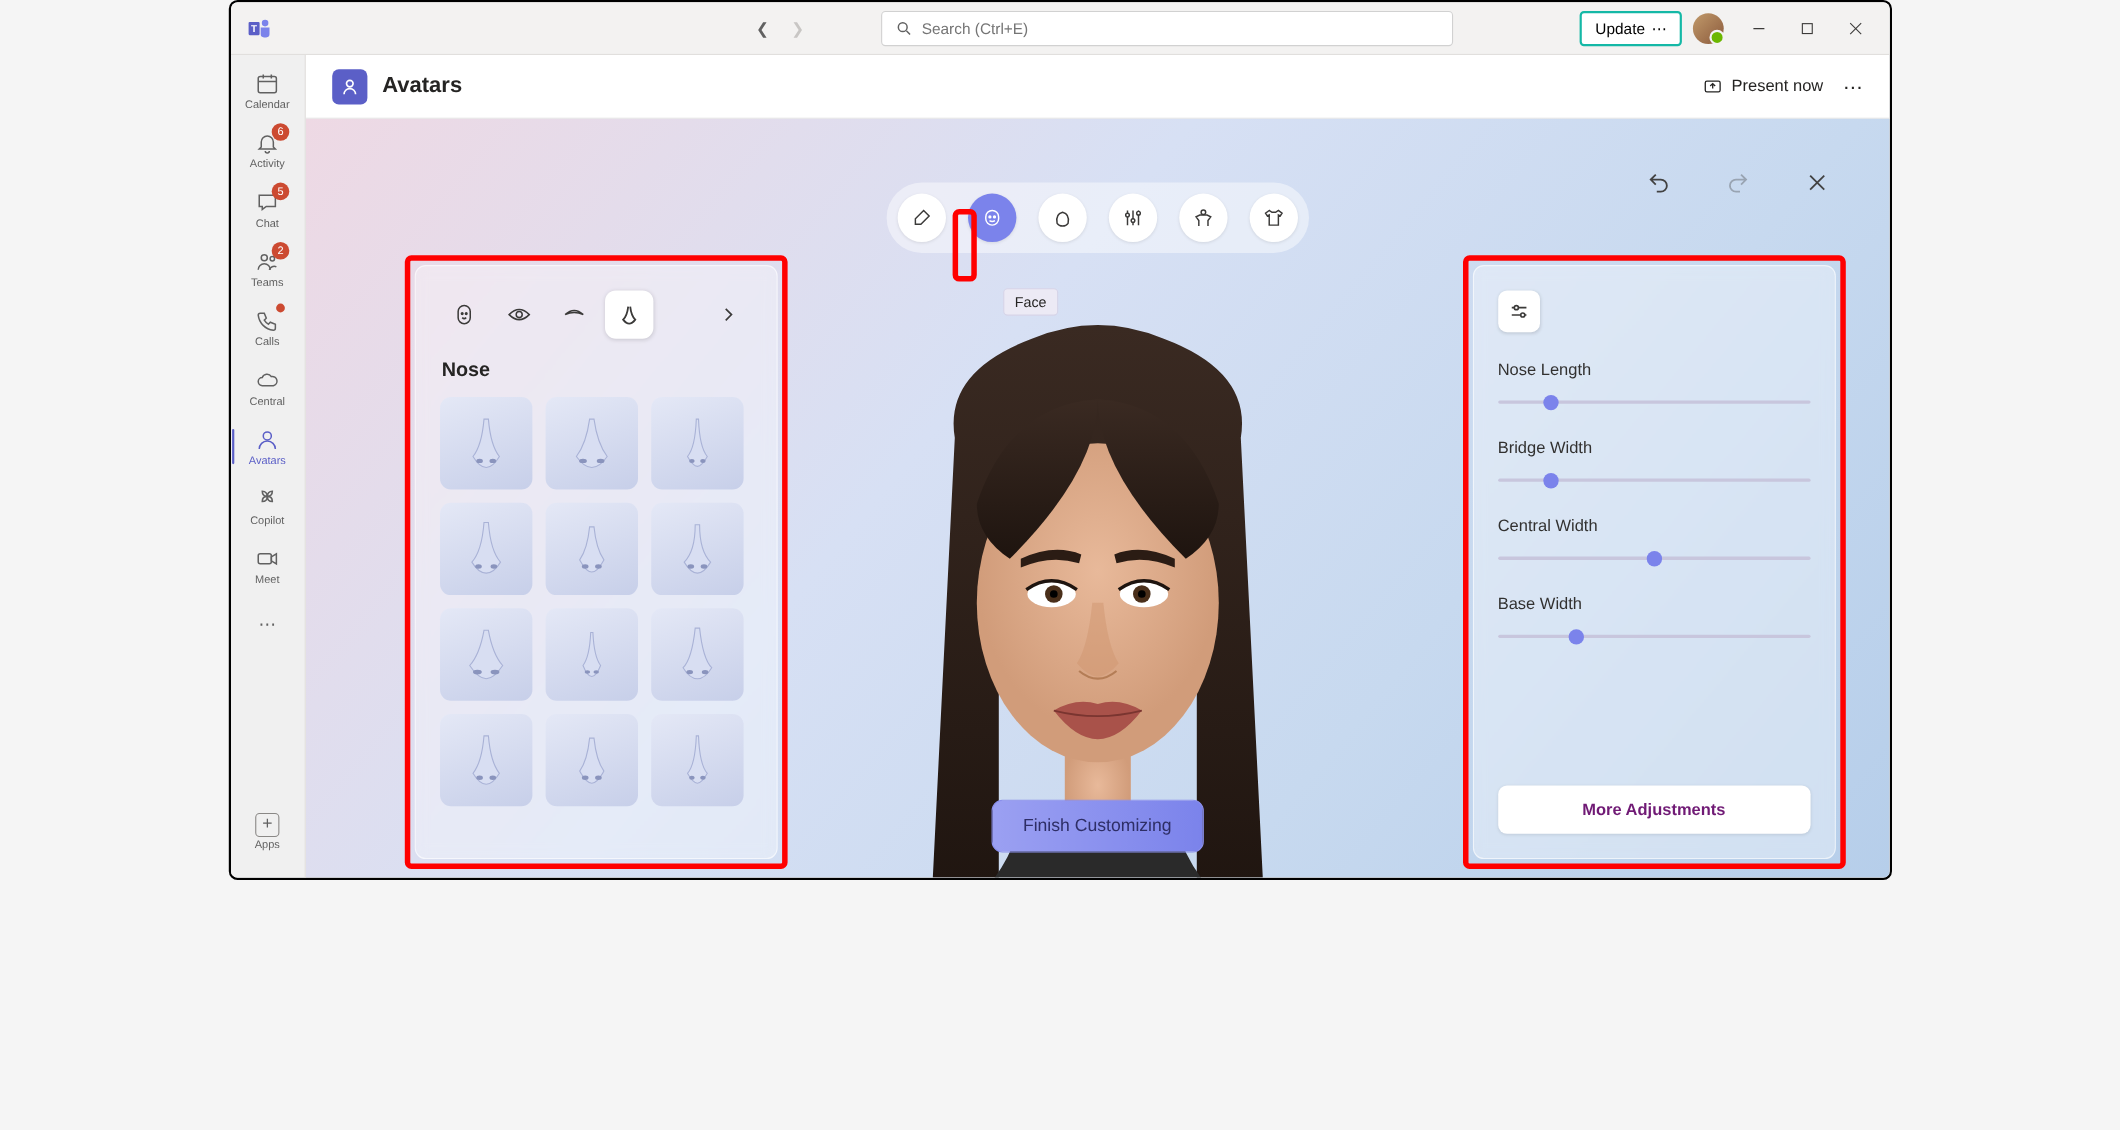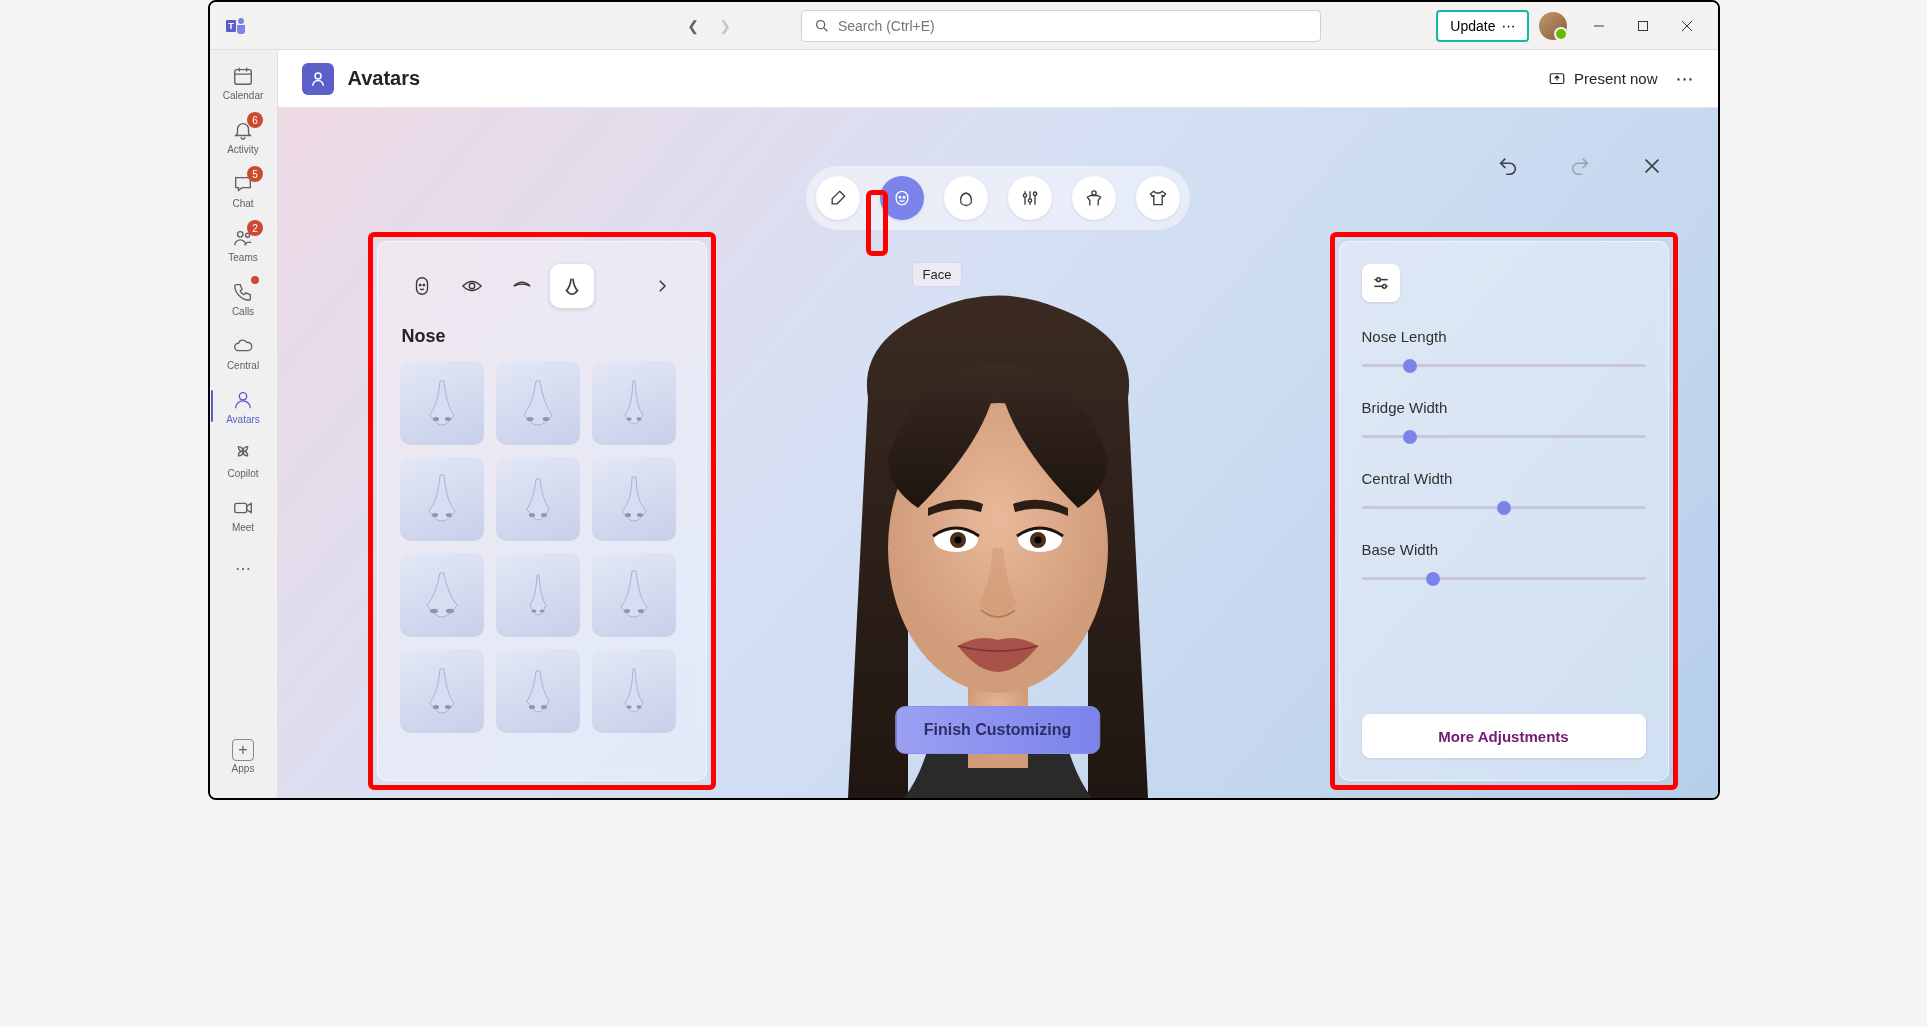--- a/index.html
+++ b/index.html
@@ -85,21 +85,21 @@
 .slider { position:relative; height:14px; }
 .slider .track { position:absolute; top:5px; left:0; right:0; height:3px; background:#c8c6dd; border-radius:2px;}
 .slider .thumb { position:absolute; top:0; width:14px; height:14px; border-radius:50%; background:#7b83eb; cursor:grab; transform:translateX(-50%);}
 .more-adj { margin-top:auto; height:44px; background:#fff; border:none; border-radius:8px; font-size:15px; font-weight:600; color:#701a75; cursor:pointer; box-shadow:0 1px 3px rgba(0,0,0,0.1);}
 
 
 .avatar-figure { position:absolute; left:50%; transform:translateX(-50%); top:170px; width:420px; height:560px; display:flex; justify-content:center;}
 .avatar-figure svg { width:100%; height:100%; }
 
 
-.finish-btn { position:absolute; bottom:44px; left:50%; transform:translateX(-50%); height:48px; padding:0 28px; background:linear-gradient(90deg,#9ba0f2,#7b83eb); border:1px solid #8a8feb; border-radius:10px; font-size:16px; color:#2e2e66; cursor:pointer; font-weight:700;}
+.finish-btn { position:absolute; bottom:23px; left:50%; transform:translateX(-50%); height:48px; padding:0 28px; background:linear-gradient(90deg,#9ba0f2,#7b83eb); border:1px solid #8a8feb; border-radius:10px; font-size:16px; color:#2e2e66; cursor:pointer; font-weight:400;}
 
 svg { display:block; }
 </style>
 </head>
 <body>
 
 <div class="app-window">
 
   <div class="titlebar">
     <div class="logo">

